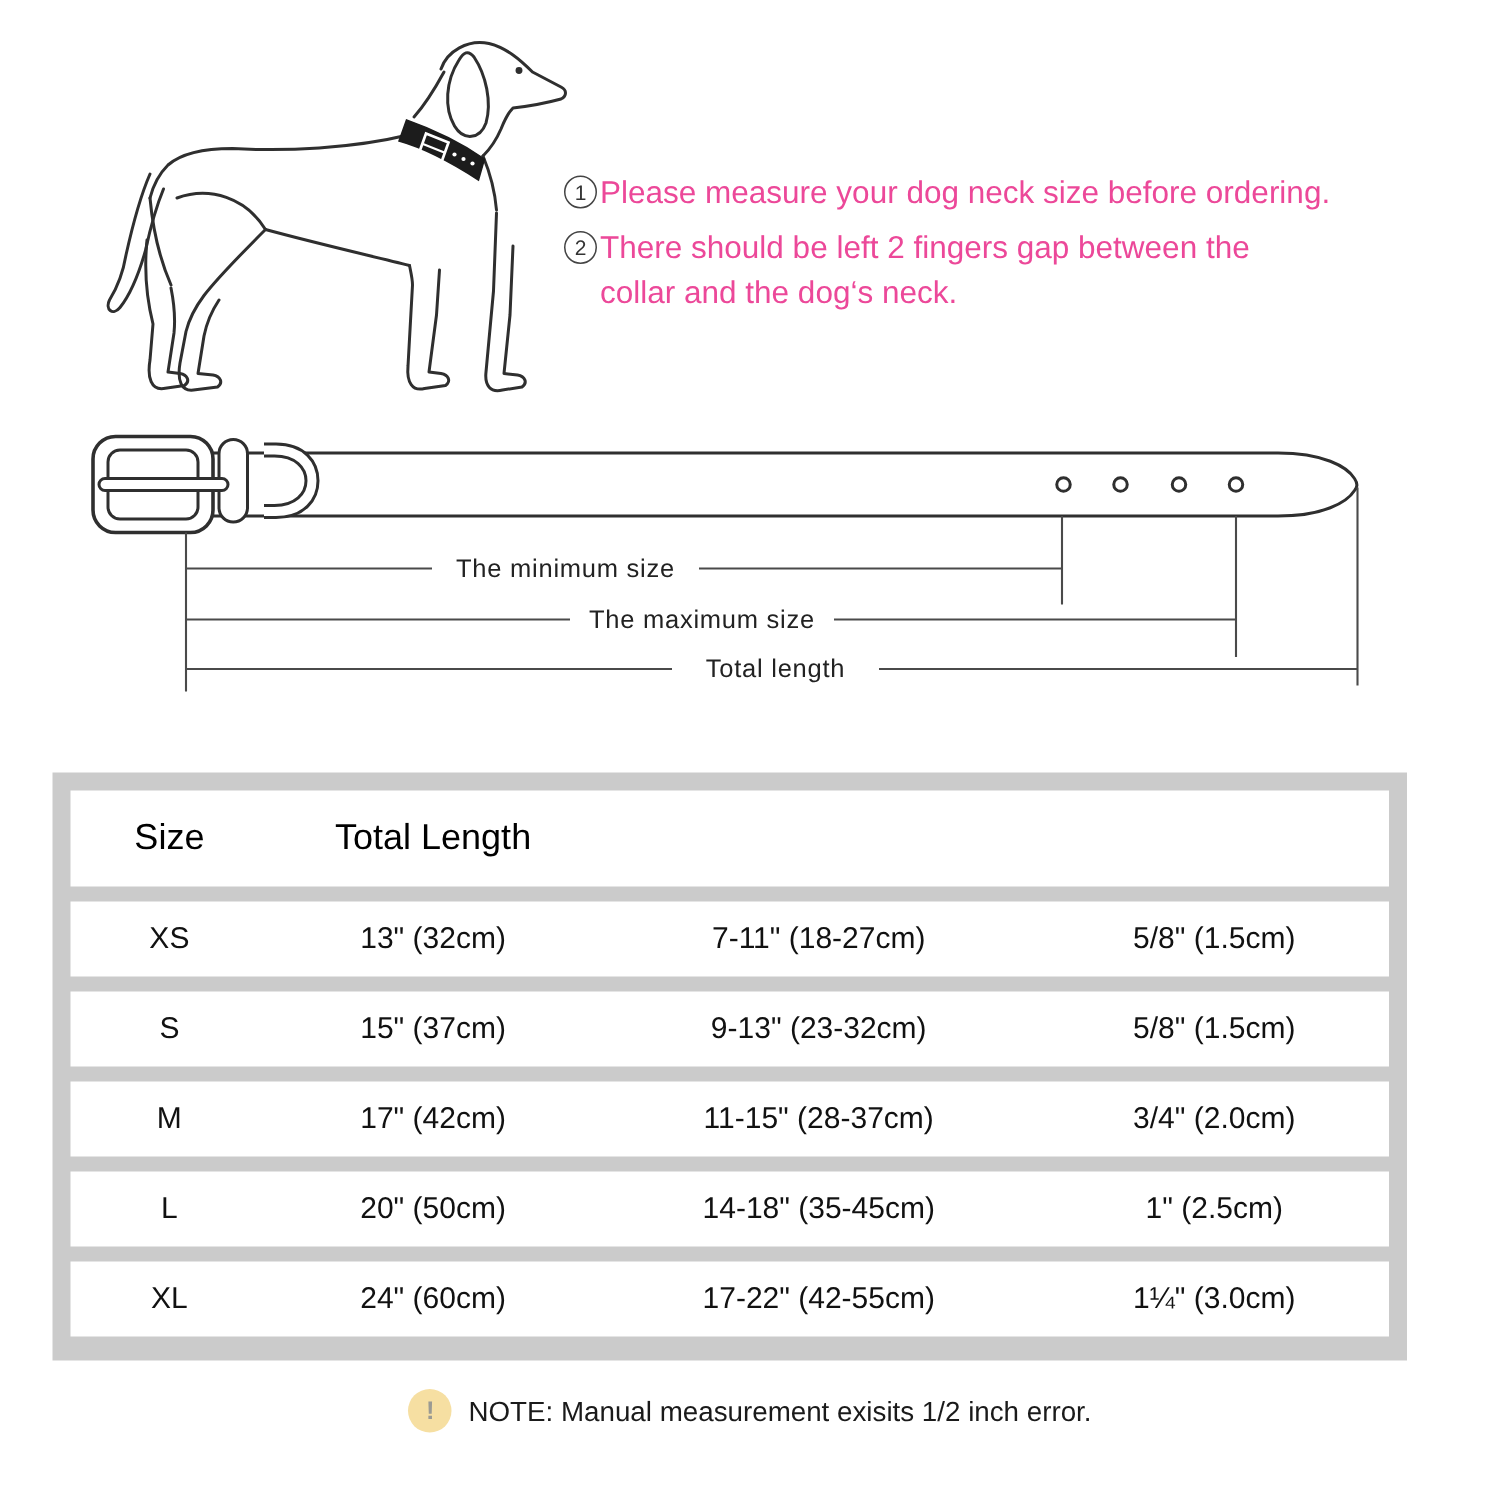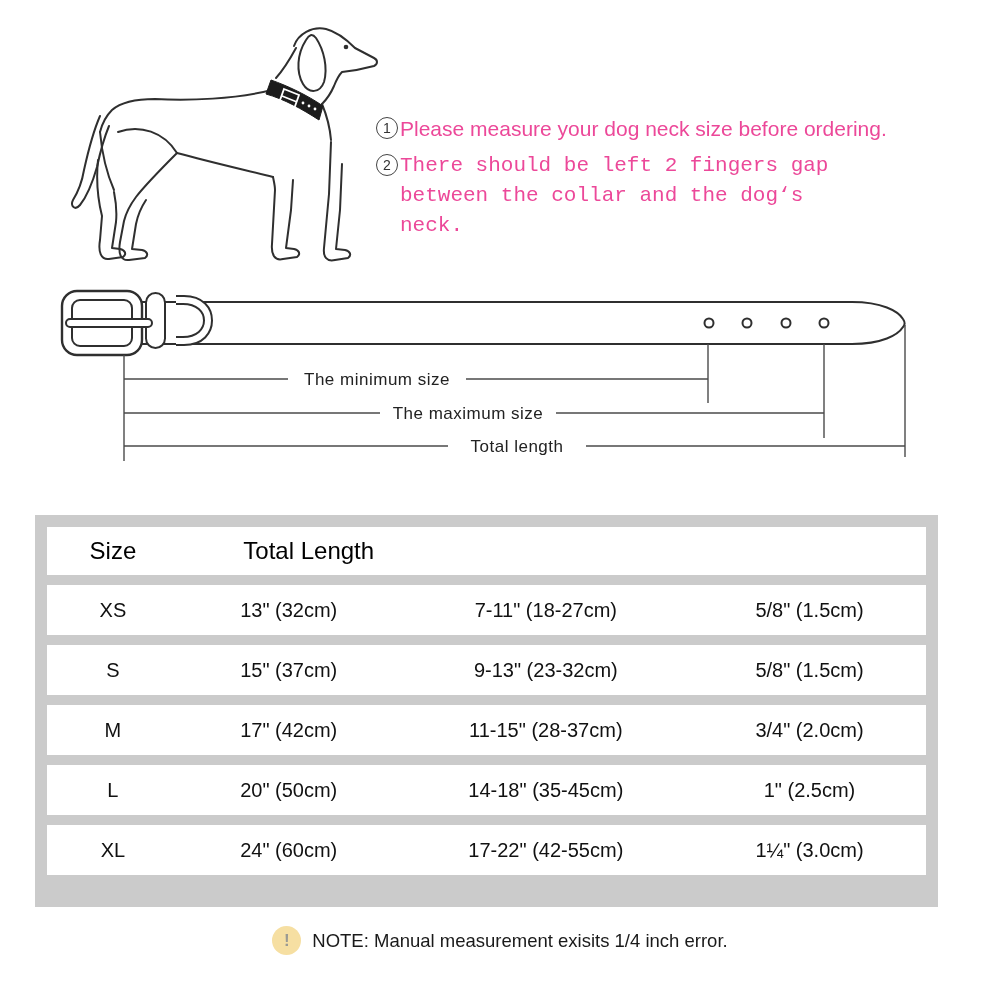--- a/index.html
+++ b/index.html
@@ -10,39 +10,39 @@
   
   .dog-svg{position:absolute;left:60px;top:14px;width:330px;height:260px;}
   .instructions{position:absolute;left:376px;top:114px;width:590px;}
   .instr-item{display:flex;align-items:flex-start;margin-bottom:7px;}
   .instr-num{
     flex:0 0 auto;width:22px;height:22px;border:1.6px solid #444;border-radius:50%;
     display:flex;align-items:center;justify-content:center;
     font-size:14px;color:#333;margin:3px 2px 0 0;box-sizing:border-box;
   }
   .instr-text{font-size:21px;line-height:1.43;color:#ec4899;margin:0;}
-  .instr-text.narrow{width:478px;font-family:Liberation Mono, monospace;}
+  .instr-text.narrow{width:478px;}
   
   .collar-svg{position:absolute;left:0;top:285px;width:1000px;height:200px;}
   .collar-svg text{
     font-family:"Liberation Sans","DejaVu Sans",sans-serif;
     font-size:17px;letter-spacing:0.5px;fill:#222;
   }
   
   .size-table{
     position:absolute;left:35px;top:515px;width:903px;height:392px;
     background:#cbcbcb;padding:12px;box-sizing:border-box;
   }
   .t-row{
     background:#fff;display:grid;
     grid-template-columns:15% 25% 33.5% 26.5%;
     margin-bottom:10px;
   }
   .t-row:last-child{margin-bottom:0;}
-  .t-row.header{height:48px;gap:20px;}
+  .t-row.header{height:64px;}
   .t-row.data{height:50px;}
   .t-cell{
     display:flex;align-items:center;justify-content:center;
     font-size:20px;color:#111;text-align:center;white-space:nowrap;
   }
   .t-row.header .t-cell{font-size:24px;color:#000;}
   
   .note-row{
     position:absolute;left:0;top:926px;width:1000px;
     display:flex;align-items:center;justify-content:center;gap:11px;
@@ -184,14 +184,14 @@
   <div class="t-row data">
     <div class="t-cell">XL</div>
     <div class="t-cell">24" (60cm)</div>
     <div class="t-cell">17-22" (42-55cm)</div>
     <div class="t-cell">1¼" (3.0cm)</div>
   </div>
 </div>
 
 <div class="note-row">
   <span class="note-icon">!</span>
-  <span class="note-text">NOTE: Manual measurement exisits 1/4 inch error.</span>
+  <span class="note-text">NOTE: Manual measurement exisits 1/2 inch error.</span>
 </div>
 
 </body></html>

